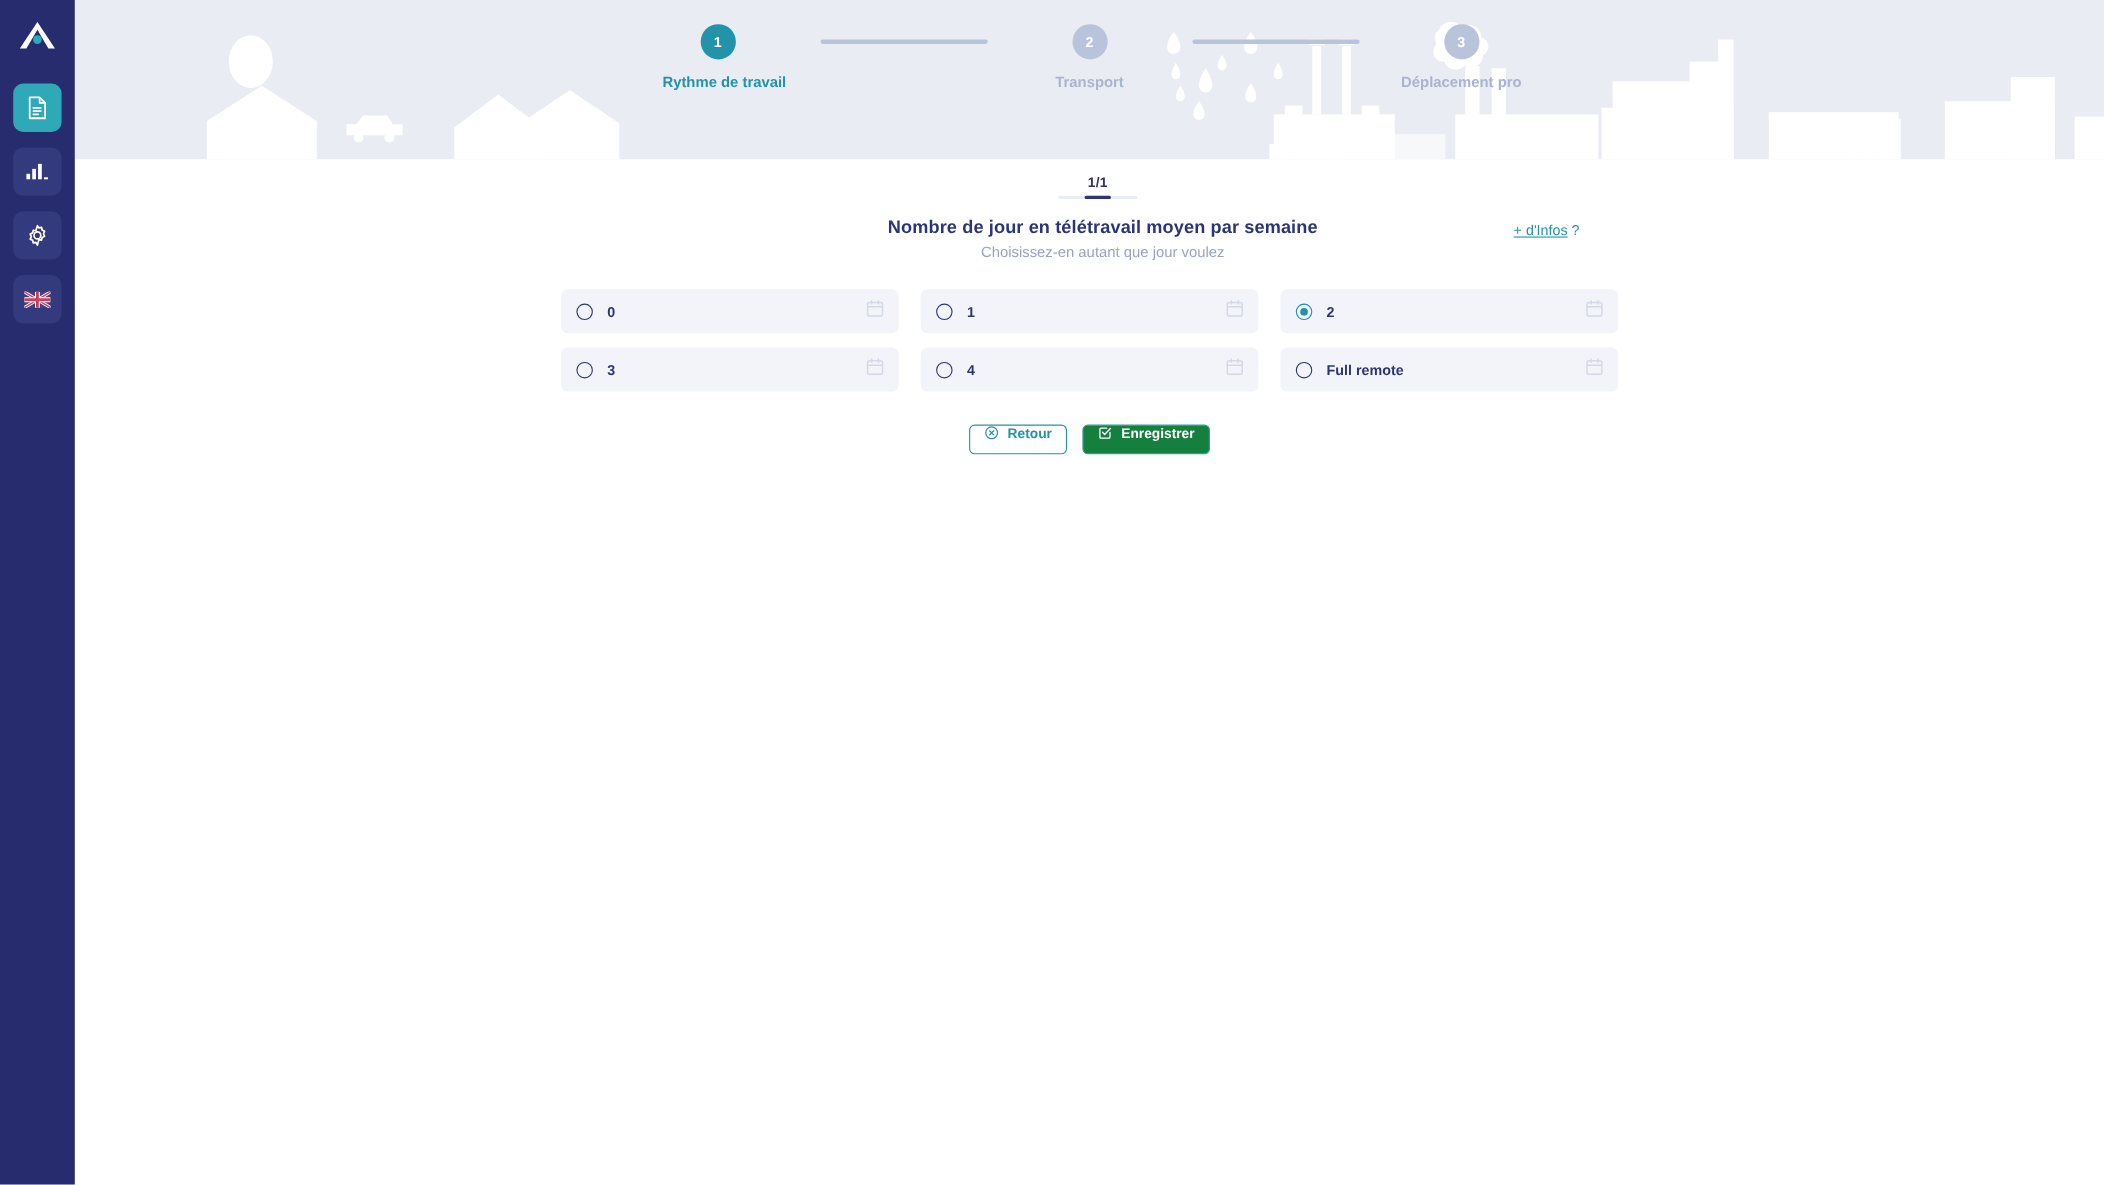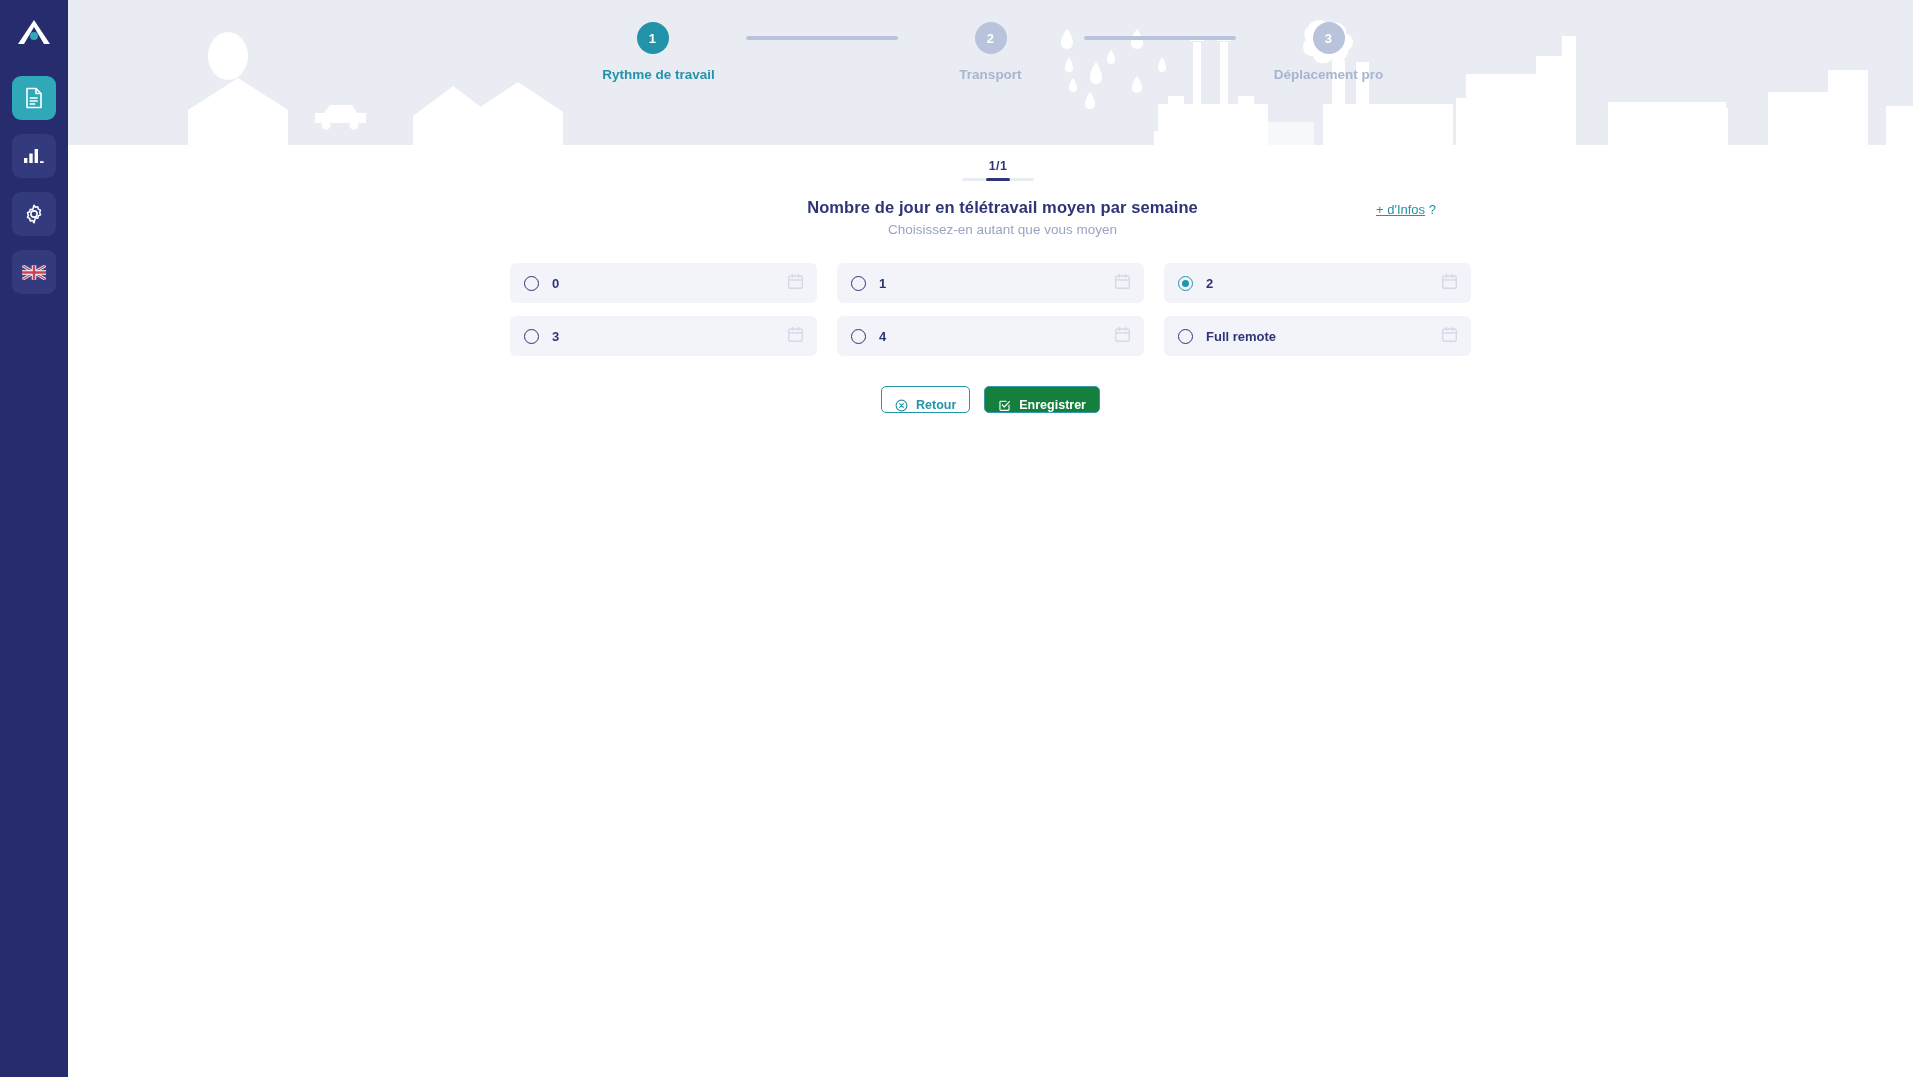--- a/index.html
+++ b/index.html
@@ -122,21 +122,21 @@
   .option.selected .radio-dot { background: #2393AA; }
   .option-label {
     margin-left: 13px; font-size: 13px; font-weight: bold; color: #2E3576;
     flex: 1 1 auto;
   }
   .cal-icon { flex: 0 0 auto; opacity: .75; }
 
   
   .actions { margin-top: 30px; display: flex; justify-content: center; gap: 14px; }
   .btn {
-    display:flex; align-items:flex-end; gap: 8px;
+    display:flex; align-items:flex-start; gap: 8px;
     height: 27px; padding: 0 13px; border-radius: 5px;
     font-size: 12.5px; font-weight: bold; cursor: pointer;
     border: 1.5px solid #2393AA;
   }
   .btn-secondary { background: #ffffff; color: #2393AA; }
   .btn-primary { background: #15803d; border-color: #3499AC; color: #ffffff; }
   .btn svg { display:block; }
 </style>
 </head>
 <body>
@@ -271,21 +271,21 @@
 
         <div class="pager">
           <div class="pager-count">1/1</div>
           <div class="pager-track">
             <div class="pager-fill"></div>
           </div>
         </div>
 
         <div class="q-block">
           <h1 class="q-title">Nombre de jour en télétravail moyen par semaine</h1>
-          <p class="q-sub">Choisissez-en autant que vous moyen</p>
+          <p class="q-sub">Choisissez-en autant que jour voulez</p>
           <div class="more-info"><u>+ d'Infos</u> <span>?</span></div>
         </div>
 
         <div class="options">
 
           <div class="option">
             <span class="radio">
                 <span class="radio-dot"></span>
               </span>
             <span class="option-label">0</span>

